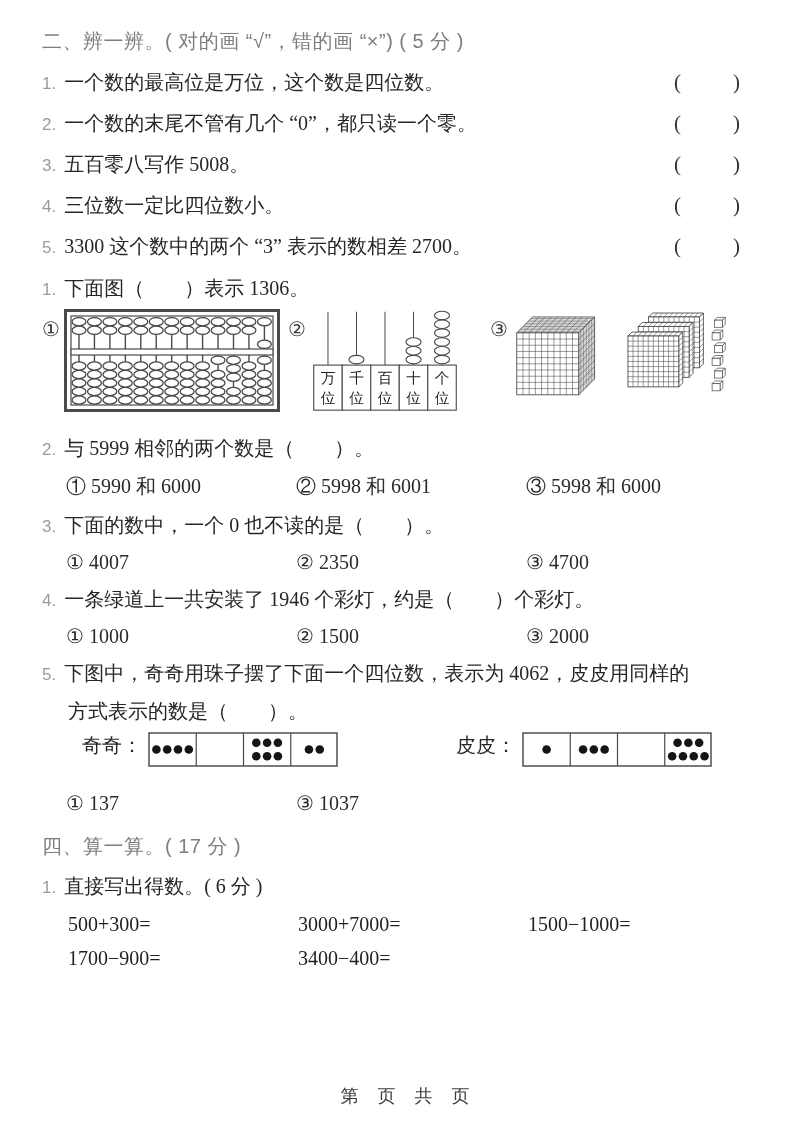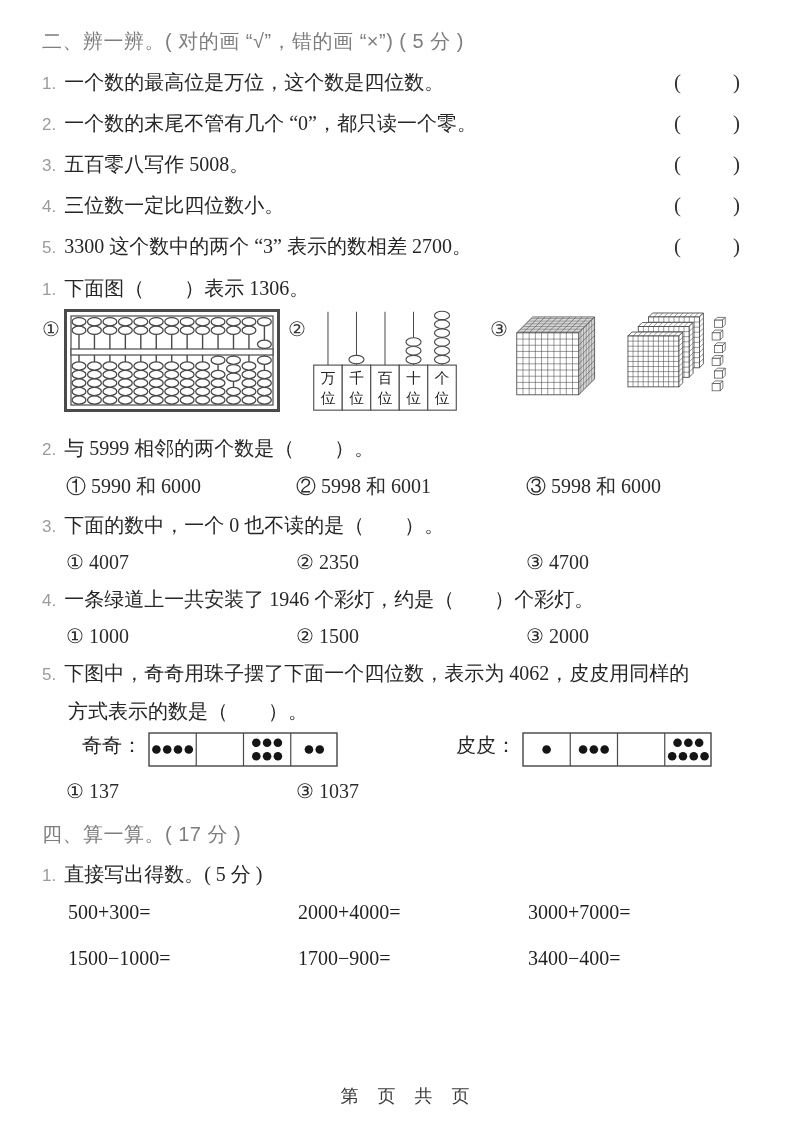--- a/index.html
+++ b/index.html
@@ -48,21 +48,21 @@
   .q5-line2{padding-left:26px;margin-top:12px;}
   .beads-row{margin-top:8px;display:flex;align-items:center;padding-left:40px;}
   .bead-group{display:flex;}
   .bead-label{font-size:20px;color:#262626;margin-right:6px;flex:none;}
   .bead-group + .bead-group{margin-left:118px;}
   .sec4-head{margin-top:18px;}
   .sub-row{margin-top:14px;}
   .calc-grid{
     margin-top:12px;padding-left:26px;
     display:grid;grid-template-columns:230px 230px 1fr;
-    row-gap:20px;font-size:20px;color:#1f1f1f;line-height:26px;
+    row-gap:8px;font-size:20px;color:#1f1f1f;line-height:26px;
   }
   .footer{
     position:absolute;left:12px;bottom:14px;width:100%;
     text-align:center;
     font-family:"Liberation Sans","DejaVu Sans",sans-serif;
     font-size:18px;color:#3a3a3a;letter-spacing:7px;
   }
 </style>
 </head>
 <body>
@@ -558,35 +558,34 @@
             <circle cx="177.14999999999998" cy="10.8" r="4.3" fill="#151515"></circle>
             <circle cx="150.14999999999998" cy="24.2" r="4.3" fill="#151515"></circle>
             <circle cx="160.95" cy="24.2" r="4.3" fill="#151515"></circle>
             <circle cx="171.74999999999997" cy="24.2" r="4.3" fill="#151515"></circle>
             <circle cx="182.54999999999998" cy="24.2" r="4.3" fill="#151515"></circle>
           </svg>
         </div>
     </div>
   </div>
 
-  <div class="opt-row" style="margin-top:12px;">
+  <div class="opt-row" style="margin-top:24px;">
     <span class="opt">① 137</span>
     <span class="opt">③ 1037</span>
   </div>
 
   <div class="sec-head sec4-head">四、算一算。( 17 分 )</div>
 
   <div class="q-line sub-row">
     <span class="q-num">1.</span>
-    <span class="qtext">直接写出得数。( 5 分 )</span>
+    <span class="qtext">直接写出得数。( 6 分 )</span>
   </div>
 
   <div class="calc-grid">
     <span>500+300=</span>
-    <span>2000+4000=</span>
     <span>3000+7000=</span>
     <span>1500−1000=</span>
     <span>1700−900=</span>
     <span>3400−400=</span>
   </div>
 
   <div class="footer">第 页 共 页</div>
 </div>
 
 </body></html>

